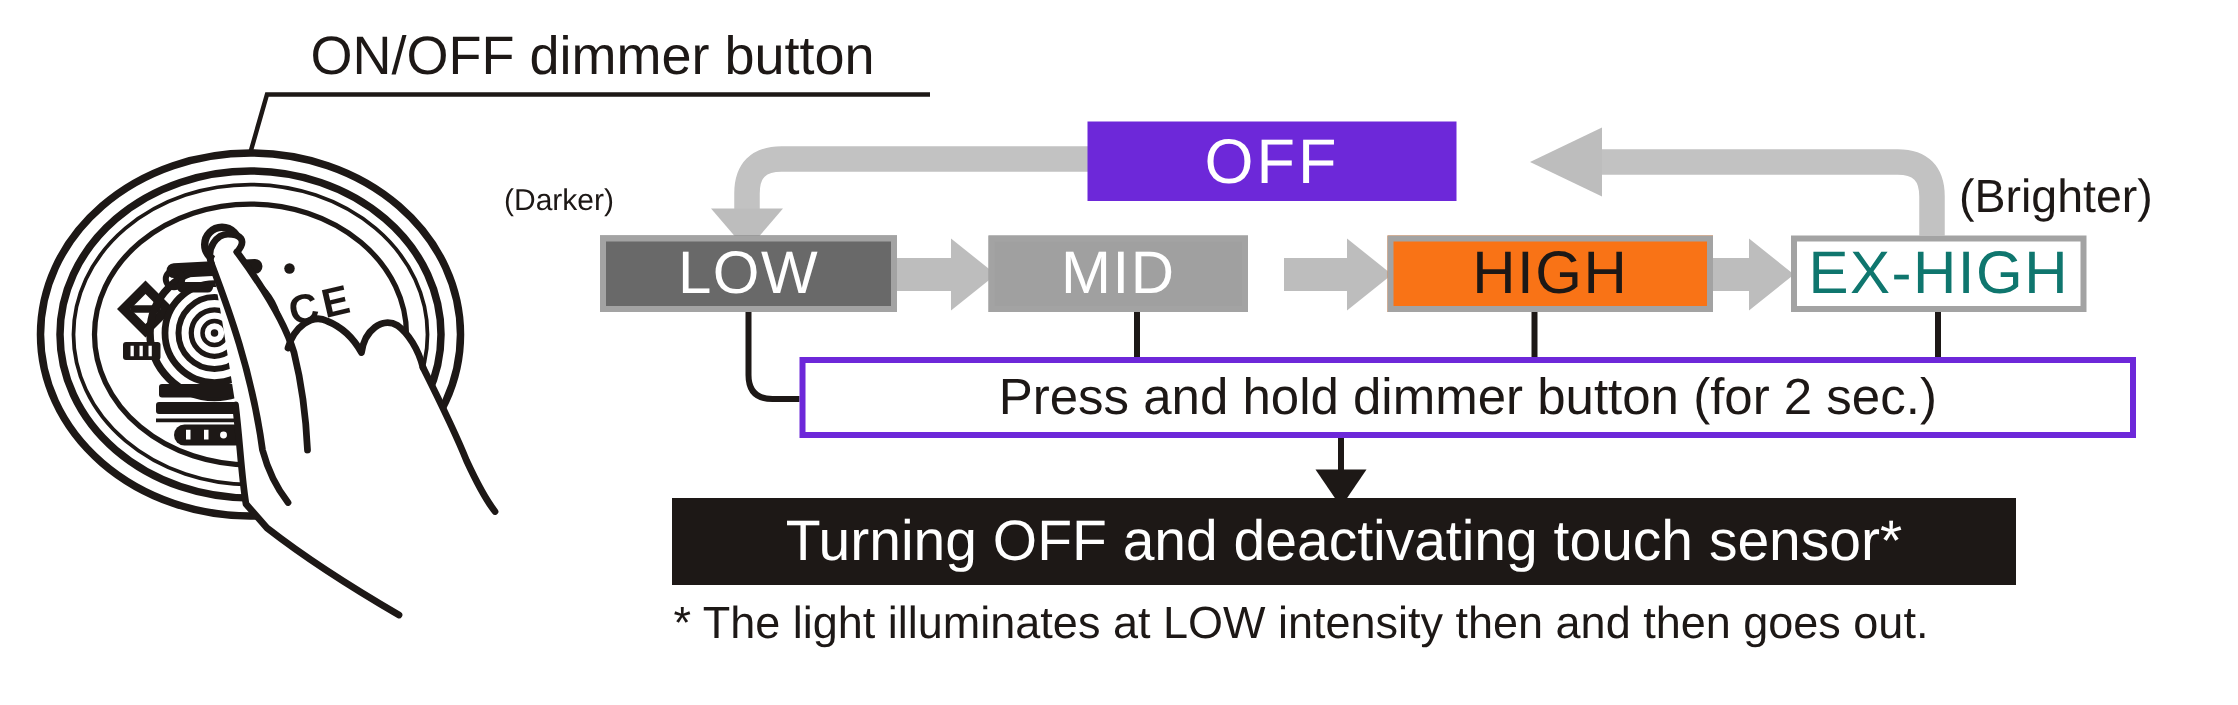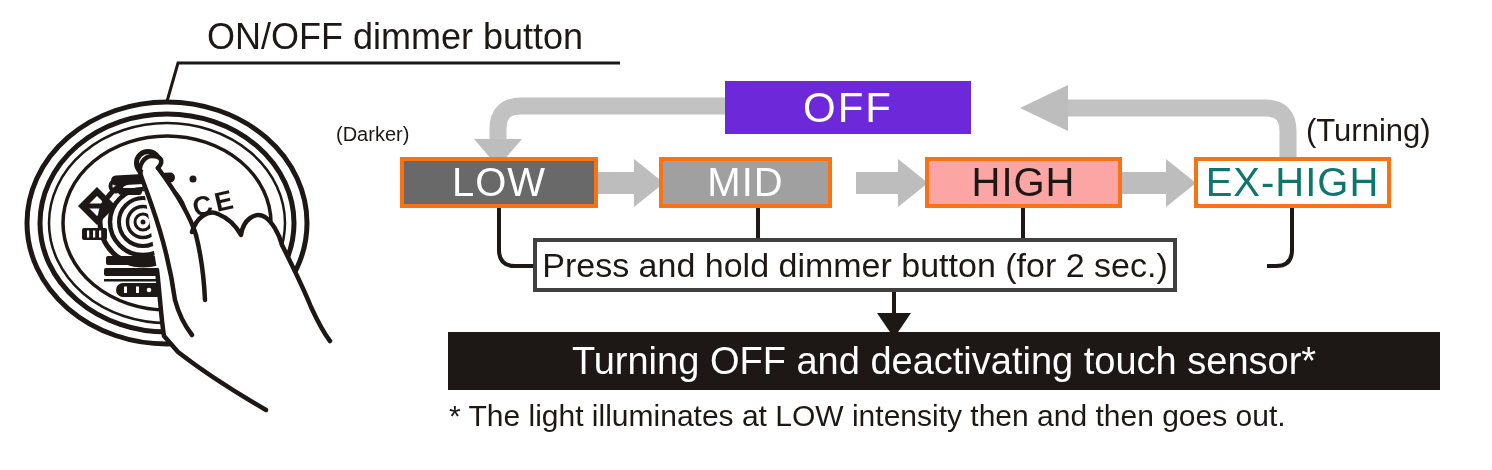--- a/index.html
+++ b/index.html
@@ -6,28 +6,28 @@
   #canvas{
     position:relative;width:1492px;height:470px;background:#ffffff;overflow:hidden;
     font-family:"Liberation Sans", sans-serif;color:#1d1816;
   }
   #art{position:absolute;left:0;top:0;z-index:1;}
   .abs{position:absolute;z-index:2;white-space:nowrap;}
   .box{
     position:absolute;z-index:2;display:flex;align-items:center;justify-content:center;
     box-sizing:border-box;text-align:center;
   }
-  .level{border:4px solid #f97316;font-size:40px;letter-spacing:1px;}
+  .level{border:4px solid #a3a3a3;font-size:40px;letter-spacing:1px;}
   #box-off{left:725px;top:81px;width:246px;height:53px;background:#6d28d9;color:#fff;font-size:42px;letter-spacing:2px;}
   #box-low{left:400px;top:157px;width:198px;height:51px;background:#696969;color:#fff;}
   #box-mid{left:659px;top:157px;width:173px;height:51px;background:#a0a0a0;color:#fff;}
-  #box-high{left:925px;top:157px;width:197px;height:51px;background:#fca5a5;color:#1d1816;}
+  #box-high{left:925px;top:157px;width:217px;height:51px;background:#f97316;color:#1d1816;}
   #box-exhigh{left:1194px;top:157px;width:197px;height:51px;background:#ffffff;color:#0f766e;}
-  #box-press{left:533px;top:238px;width:644px;height:54px;background:#ffffff;border:4px solid #404040;font-size:34px;}
-  #box-result{left:448px;top:332px;width:992px;height:58px;background:#1d1816;color:#ffffff;font-size:38px;}
+  #box-press{left:533px;top:238px;width:891px;height:54px;background:#ffffff;border:4px solid #6d28d9;font-size:34px;}
+  #box-result{left:448px;top:332px;width:896px;height:58px;background:#1d1816;color:#ffffff;font-size:38px;}
   #label-onoff{left:183px;top:16px;font-size:36px;margin-left:24px;}
   #label-darker{left:336px;top:123px;font-size:20px;}
   #label-brighter{left:1306px;top:113px;font-size:31px;}
   #footnote{left:449px;top:399px;font-size:30px;}
 </style>
 </head>
 <body>
 
 <div id="canvas">
 
@@ -125,21 +125,21 @@
       <path d="M758,208 L758,242"></path>
       <path d="M1023,208 L1023,242"></path>
       <path d="M1292,208 L1292,250 Q1292,266 1276,266 L1267,266"></path>
       <path d="M894,292 L894,316"></path>
     </g>
     <polygon points="877,313 911,313 894,338" fill="#1d1816"></polygon>
   </svg>
 
   <div class="abs" id="label-onoff">ON/OFF dimmer button</div>
   <div class="abs" id="label-darker">(Darker)</div>
-  <div class="abs" id="label-brighter">(Turning)</div>
+  <div class="abs" id="label-brighter">(Brighter)</div>
 
   <div class="box" id="box-off">OFF</div>
   <div class="box level" id="box-low">LOW</div>
   <div class="box level" id="box-mid">MID</div>
   <div class="box level" id="box-high">HIGH</div>
   <div class="box level" id="box-exhigh">EX-HIGH</div>
 
   <div class="box" id="box-press">Press and hold dimmer button (for 2 sec.)</div>
   <div class="box" id="box-result">Turning OFF and deactivating touch sensor*</div>
   <div class="abs" id="footnote">* The light illuminates at LOW intensity then and then goes out.</div>

